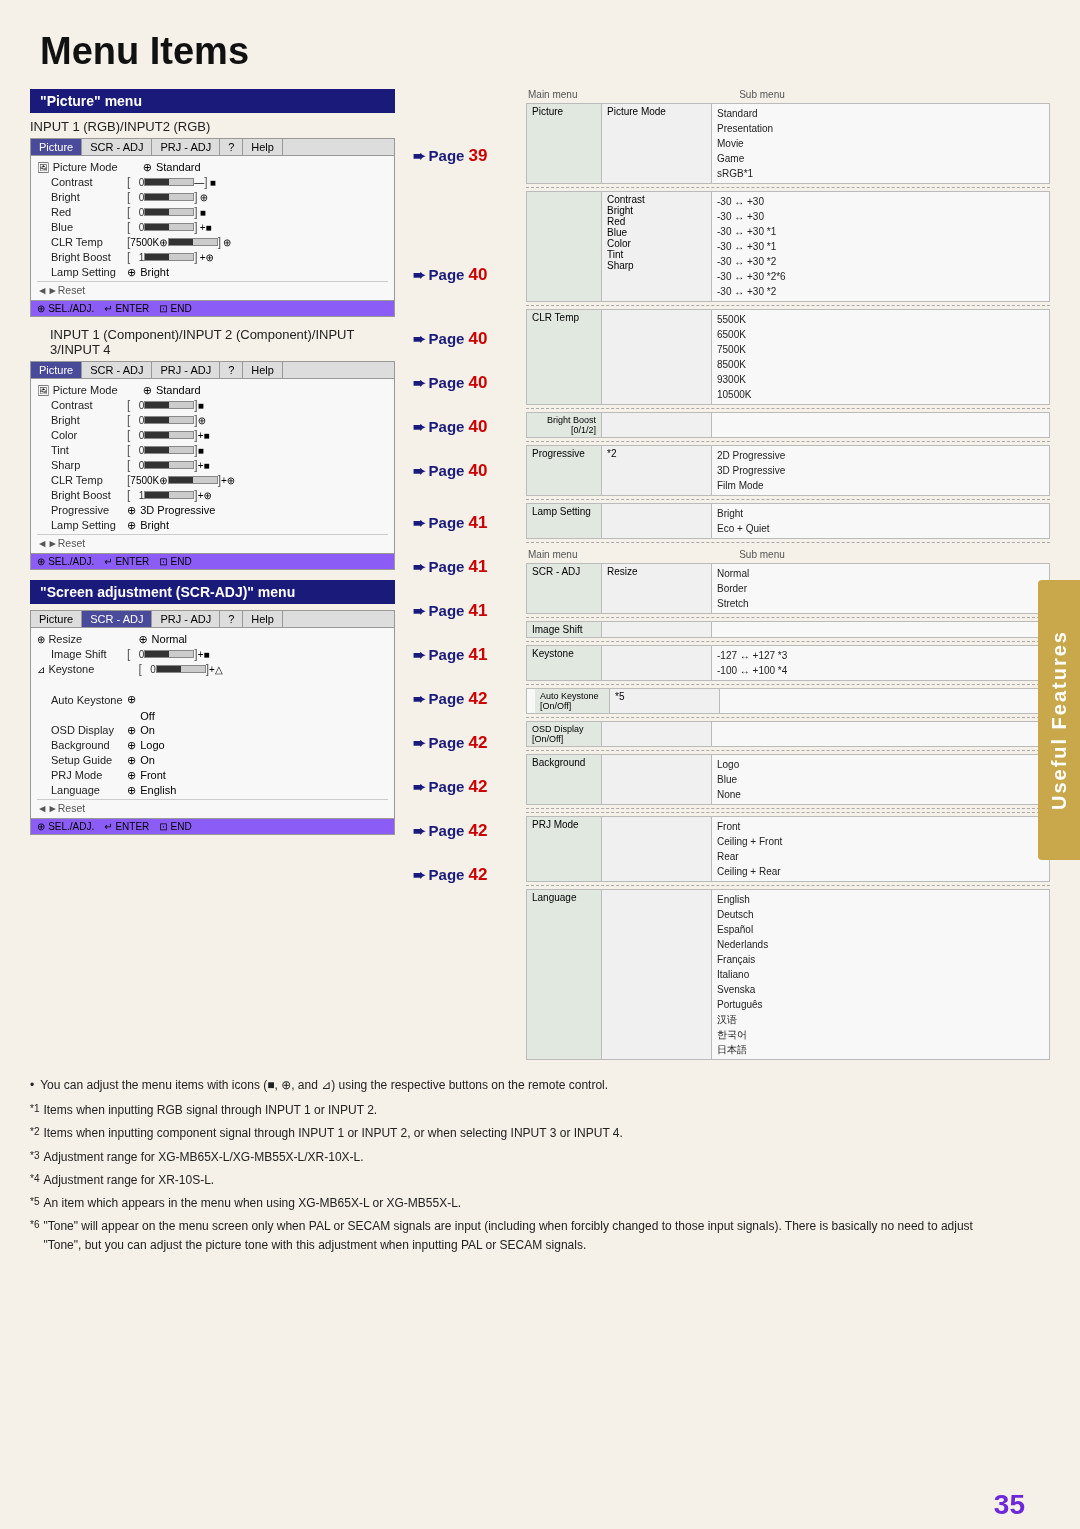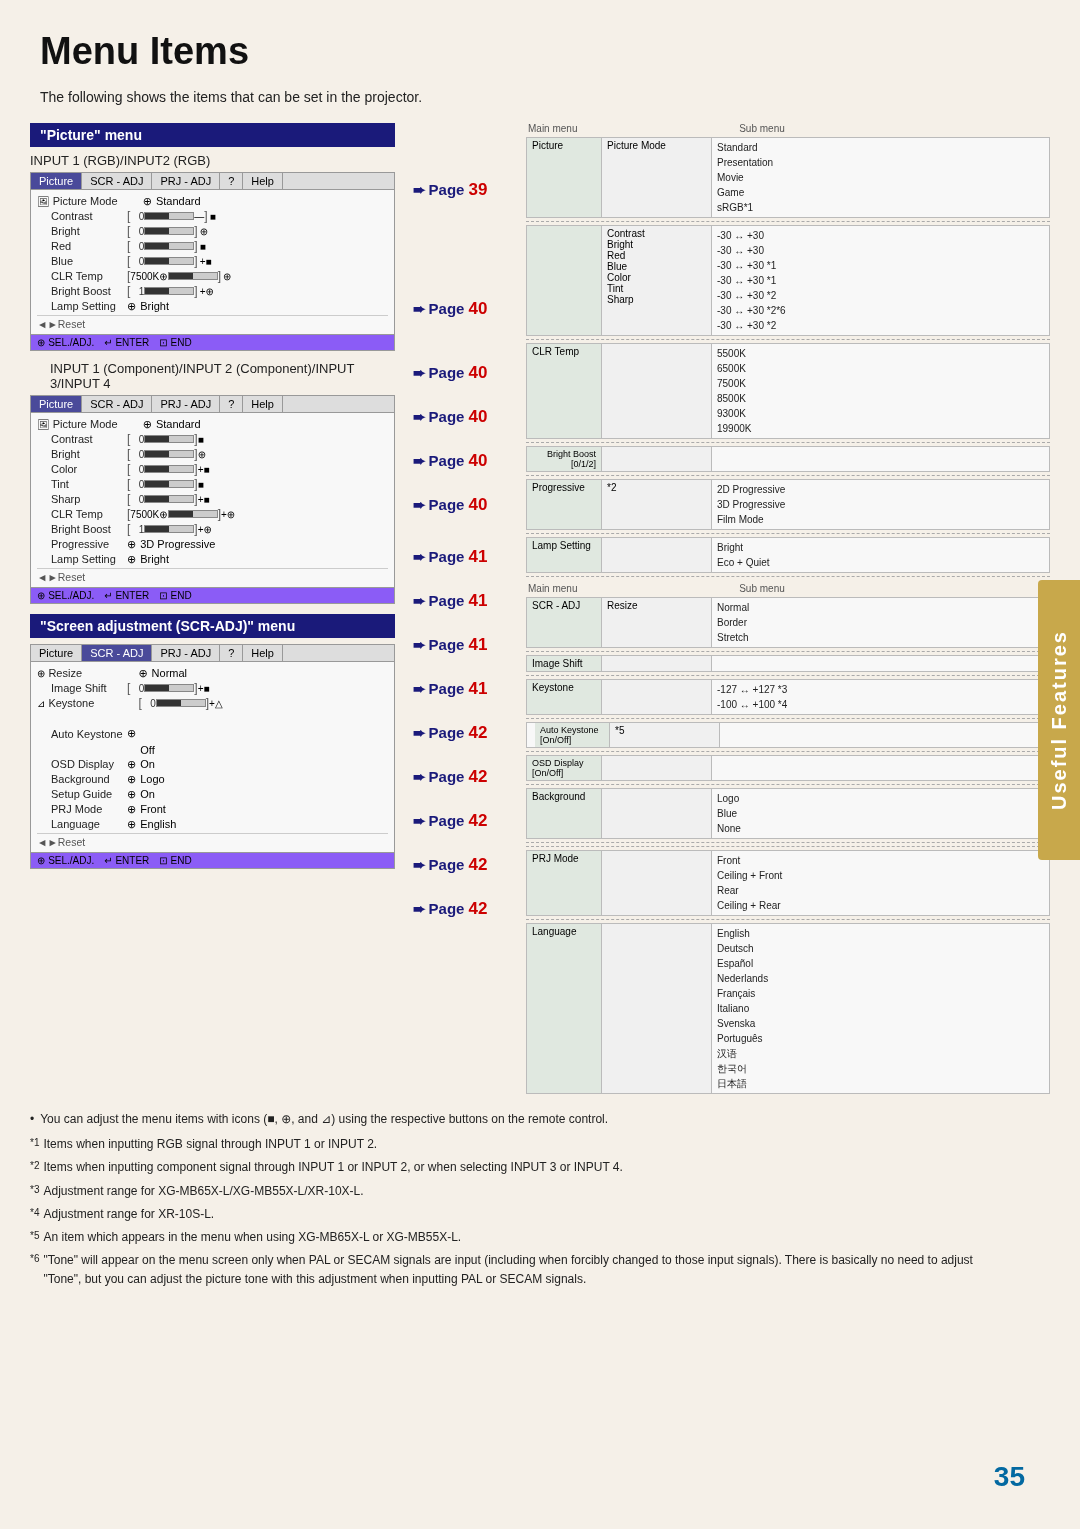--- a/index.html
+++ b/index.html
@@ -40,25 +40,25 @@
       font-weight: bold;
       writing-mode: vertical-rl;
       text-orientation: mixed;
       transform: rotate(180deg);
       letter-spacing: 2px;
     }
 
     
     .page-number {
       position: absolute;
-      bottom: 36px;
+      bottom: 8px;
       right: 55px;
       font-size: 28px;
       font-weight: bold;
-      color: #0369a1;
+      color: #6d28d9;
     }
 
     
     .main-title {
       font-size: 38px;
       font-weight: bold;
       color: #111;
       margin-bottom: 16px;
       padding-left: 10px;
     }
@@ -288,21 +288,20 @@
 <body>
 
 <div class="page-container">
 
   <div class="right-tab">
     <div class="right-tab-text">Useful Features</div>
   </div>
 
   <h1 class="main-title">Menu Items</h1>
 
-  <p class="intro-text">The following shows the items that can be set in the projector.</p>
 
   <div class="content-wrapper">
 
     <div class="left-section">
 
       <div class="bold-header-bar">"Picture" menu</div>
 
       <div class="section-label">INPUT 1 (RGB)/INPUT2 (RGB)</div>
 
       <div class="menu-panel">
@@ -736,21 +735,21 @@
 
       <div class="rs-tree-inner" style="margin-bottom:2px;">
         <div class="col-main">CLR Temp</div>
         <div class="col-sub"></div>
         <div class="col-opts">
           <div class="opt-line">5500K</div>
           <div class="opt-line">6500K</div>
           <div class="opt-line">7500K</div>
           <div class="opt-line">8500K</div>
           <div class="opt-line">9300K</div>
-          <div class="opt-line">19900K</div>
+          <div class="opt-line">10500K</div>
         </div>
       </div>
 
       <div style="border-top: 1px dashed #aaa; margin: 3px 0;"></div>
 
       <div class="rs-tree-inner" style="margin-bottom:2px;">
         <div class="col-main" style="font-size:9px;text-align:right;">Bright Boost [0/1/2]</div>
         <div class="col-sub"></div>
         <div class="col-opts"></div>
       </div>

